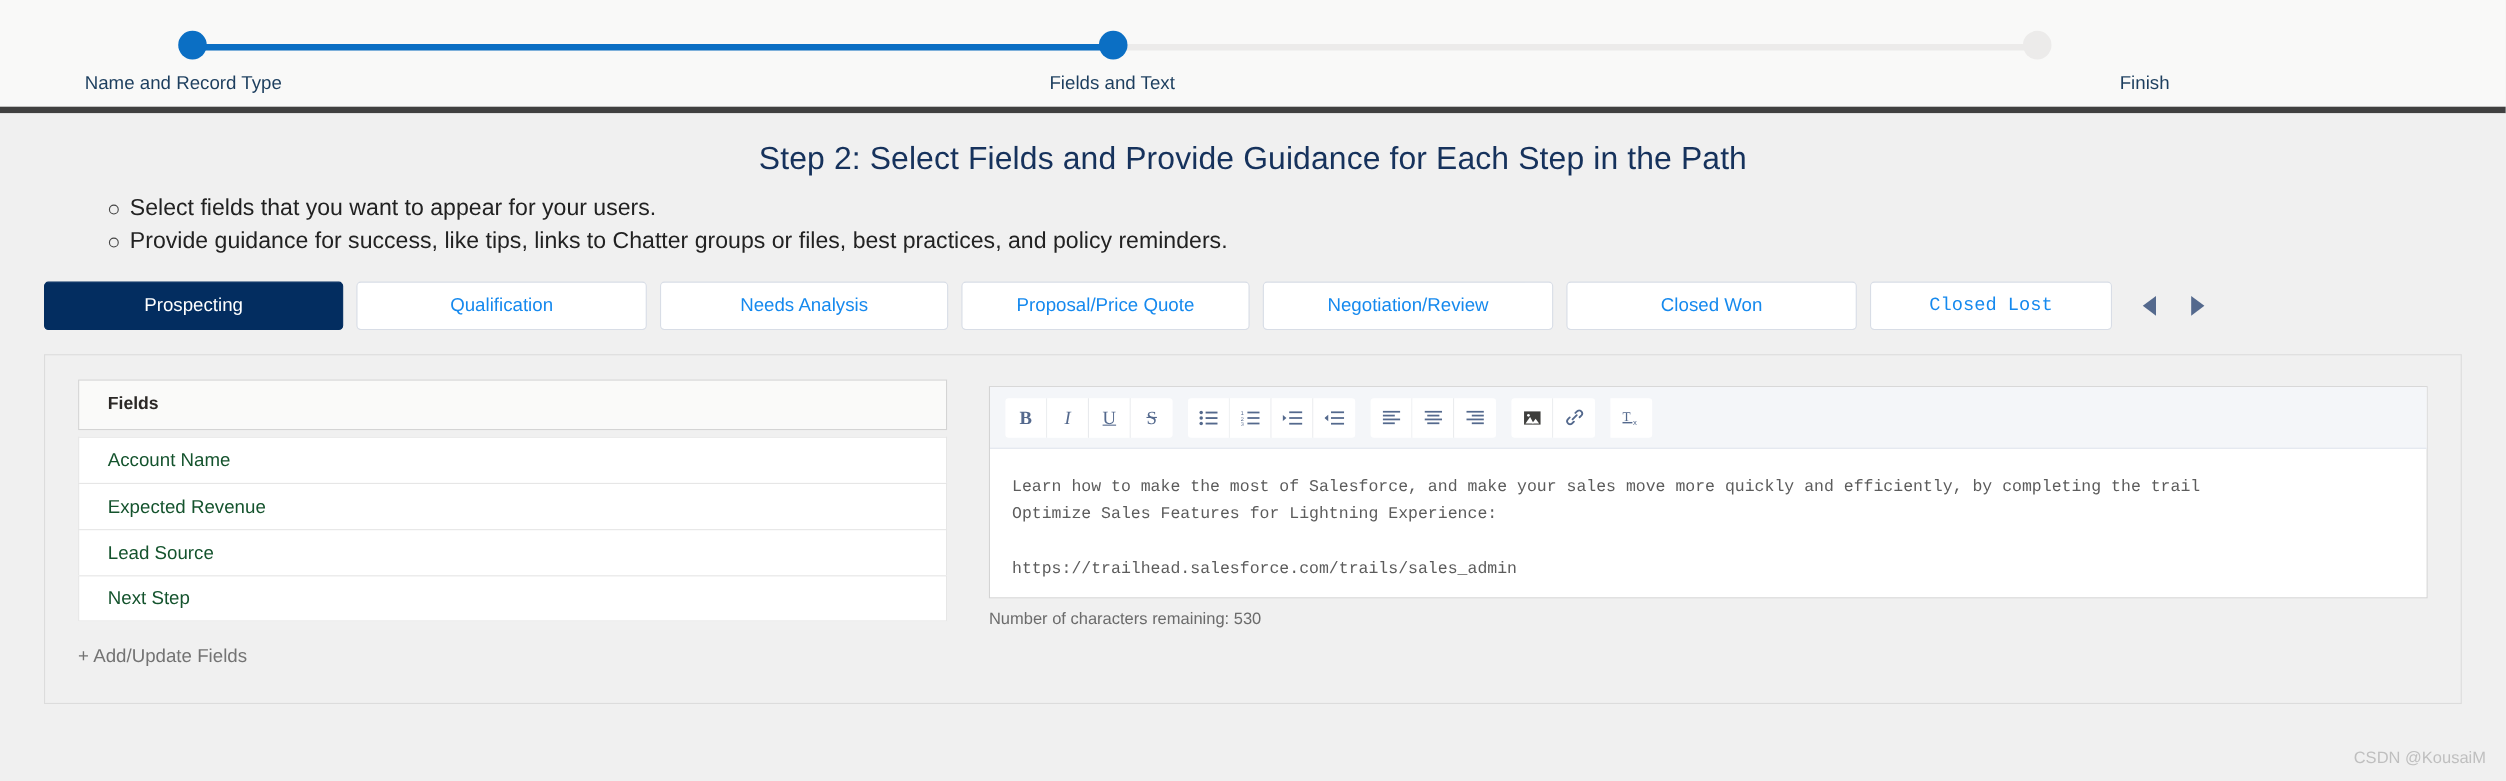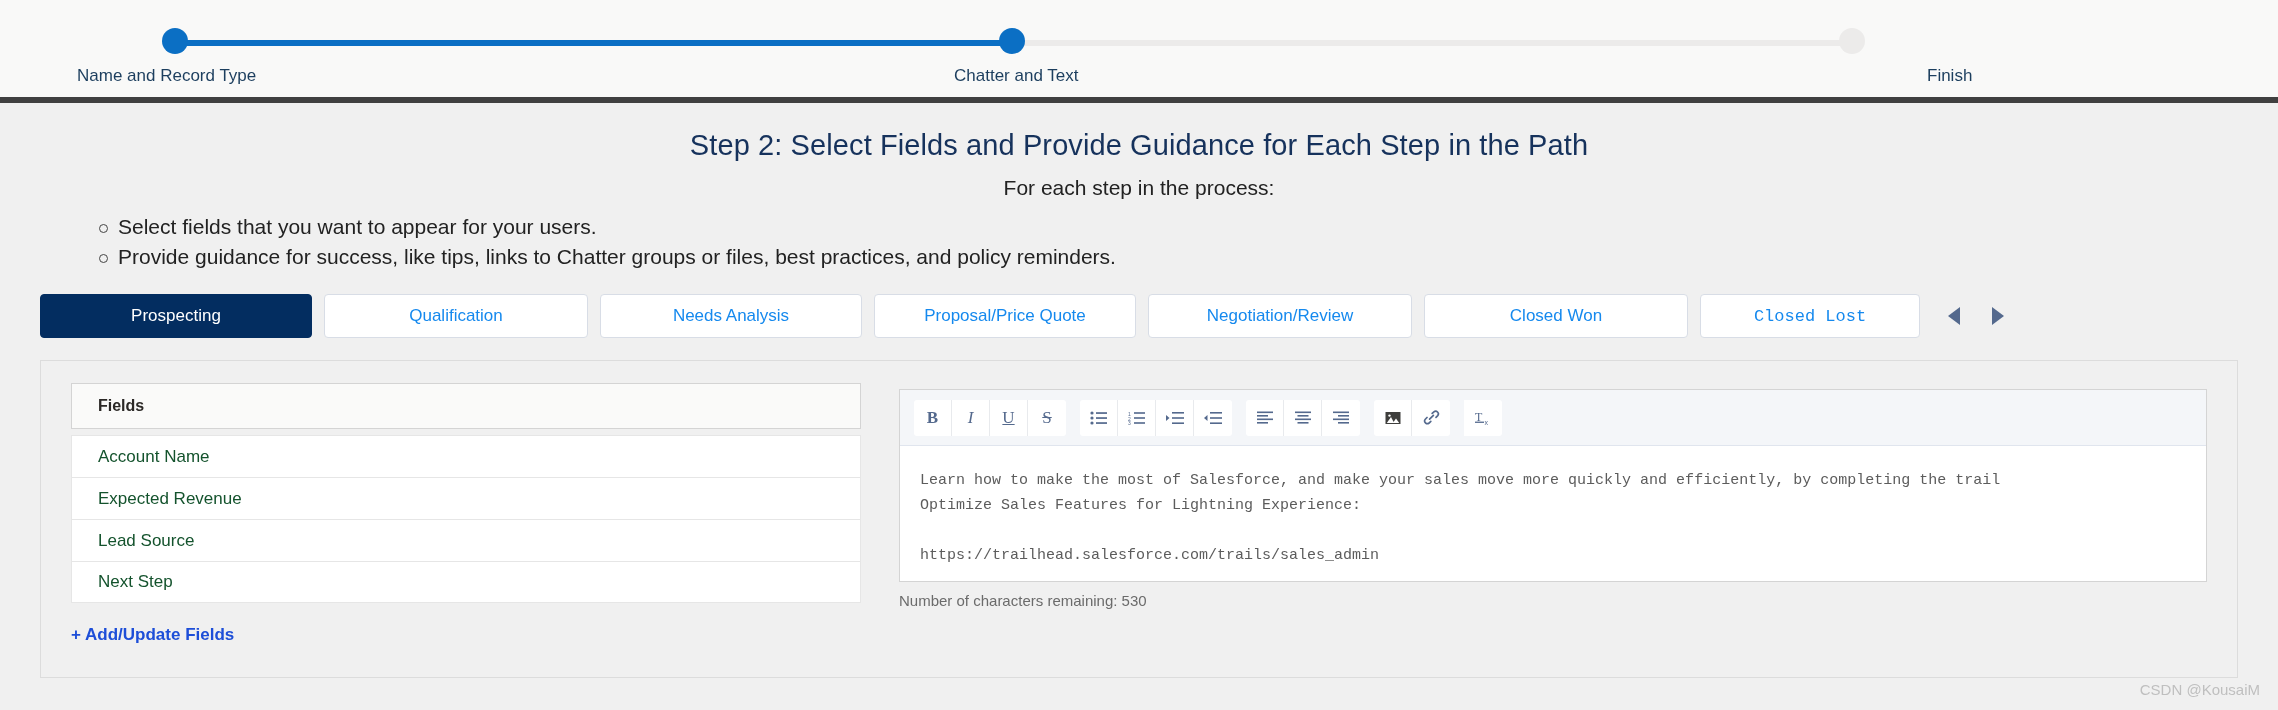--- a/index.html
+++ b/index.html
@@ -151,23 +151,22 @@
     border: 1px solid #e6e6e6;
     border-bottom: none;
     display: flex; align-items: center;
     padding-left: 26px;
     font-size: 17px; color: #14532d;
   }
   .field-row:last-child { border-bottom: 1px solid #e6e6e6; }
   .add-fields {
     margin-top: 22px;
     font-size: 17px;
-    color: #1d4ed8;
+    color: #737373;
     cursor: pointer;
-    font-weight: bold;
   }
 
   
   .editor-box {
     margin-top: 6px;
     border: 1px solid #d4d4d4;
     background: #ffffff;
     height: 193px;
     display: flex; flex-direction: column;
   }
@@ -228,30 +227,29 @@
 <div class="progress-header">
   <div class="track-wrap">
     <div class="track-bg"></div>
     <div class="track-fill" id="track-fill" style="width: 50%;"></div>
   </div>
 
   <div class="step-dot done" style="left:175px;"></div>
   <div class="step-label" style="left:77px;">Name and Record Type</div>
 
   <div class="step-dot done" style="left:1012px;"></div>
-  <div class="step-label" style="left:954px;">Chatter and Text</div>
+  <div class="step-label" style="left:954px;">Fields and Text</div>
 
   <div class="step-dot todo" style="left:1852px;"></div>
   <div class="step-label" style="left:1927px;">Finish</div>
 </div>
 
 <div class="page">
 
   <div class="page-title">Step 2: Select Fields and Provide Guidance for Each Step in the Path</div>
-  <div class="intro-line">For each step in the process:</div>
 
   <ul class="bullets">
     <li>Select fields that you want to appear for your users.</li>
     <li>Provide guidance for success, like tips, links to Chatter groups or files, best practices, and policy reminders.</li>
   </ul>
 
   <div class="tabs-row">
     <div class="tab active tab-w1">Prospecting</div>
     <div class="tab tab-w2">Qualification</div>
     <div class="tab tab-w3">Needs Analysis</div>

